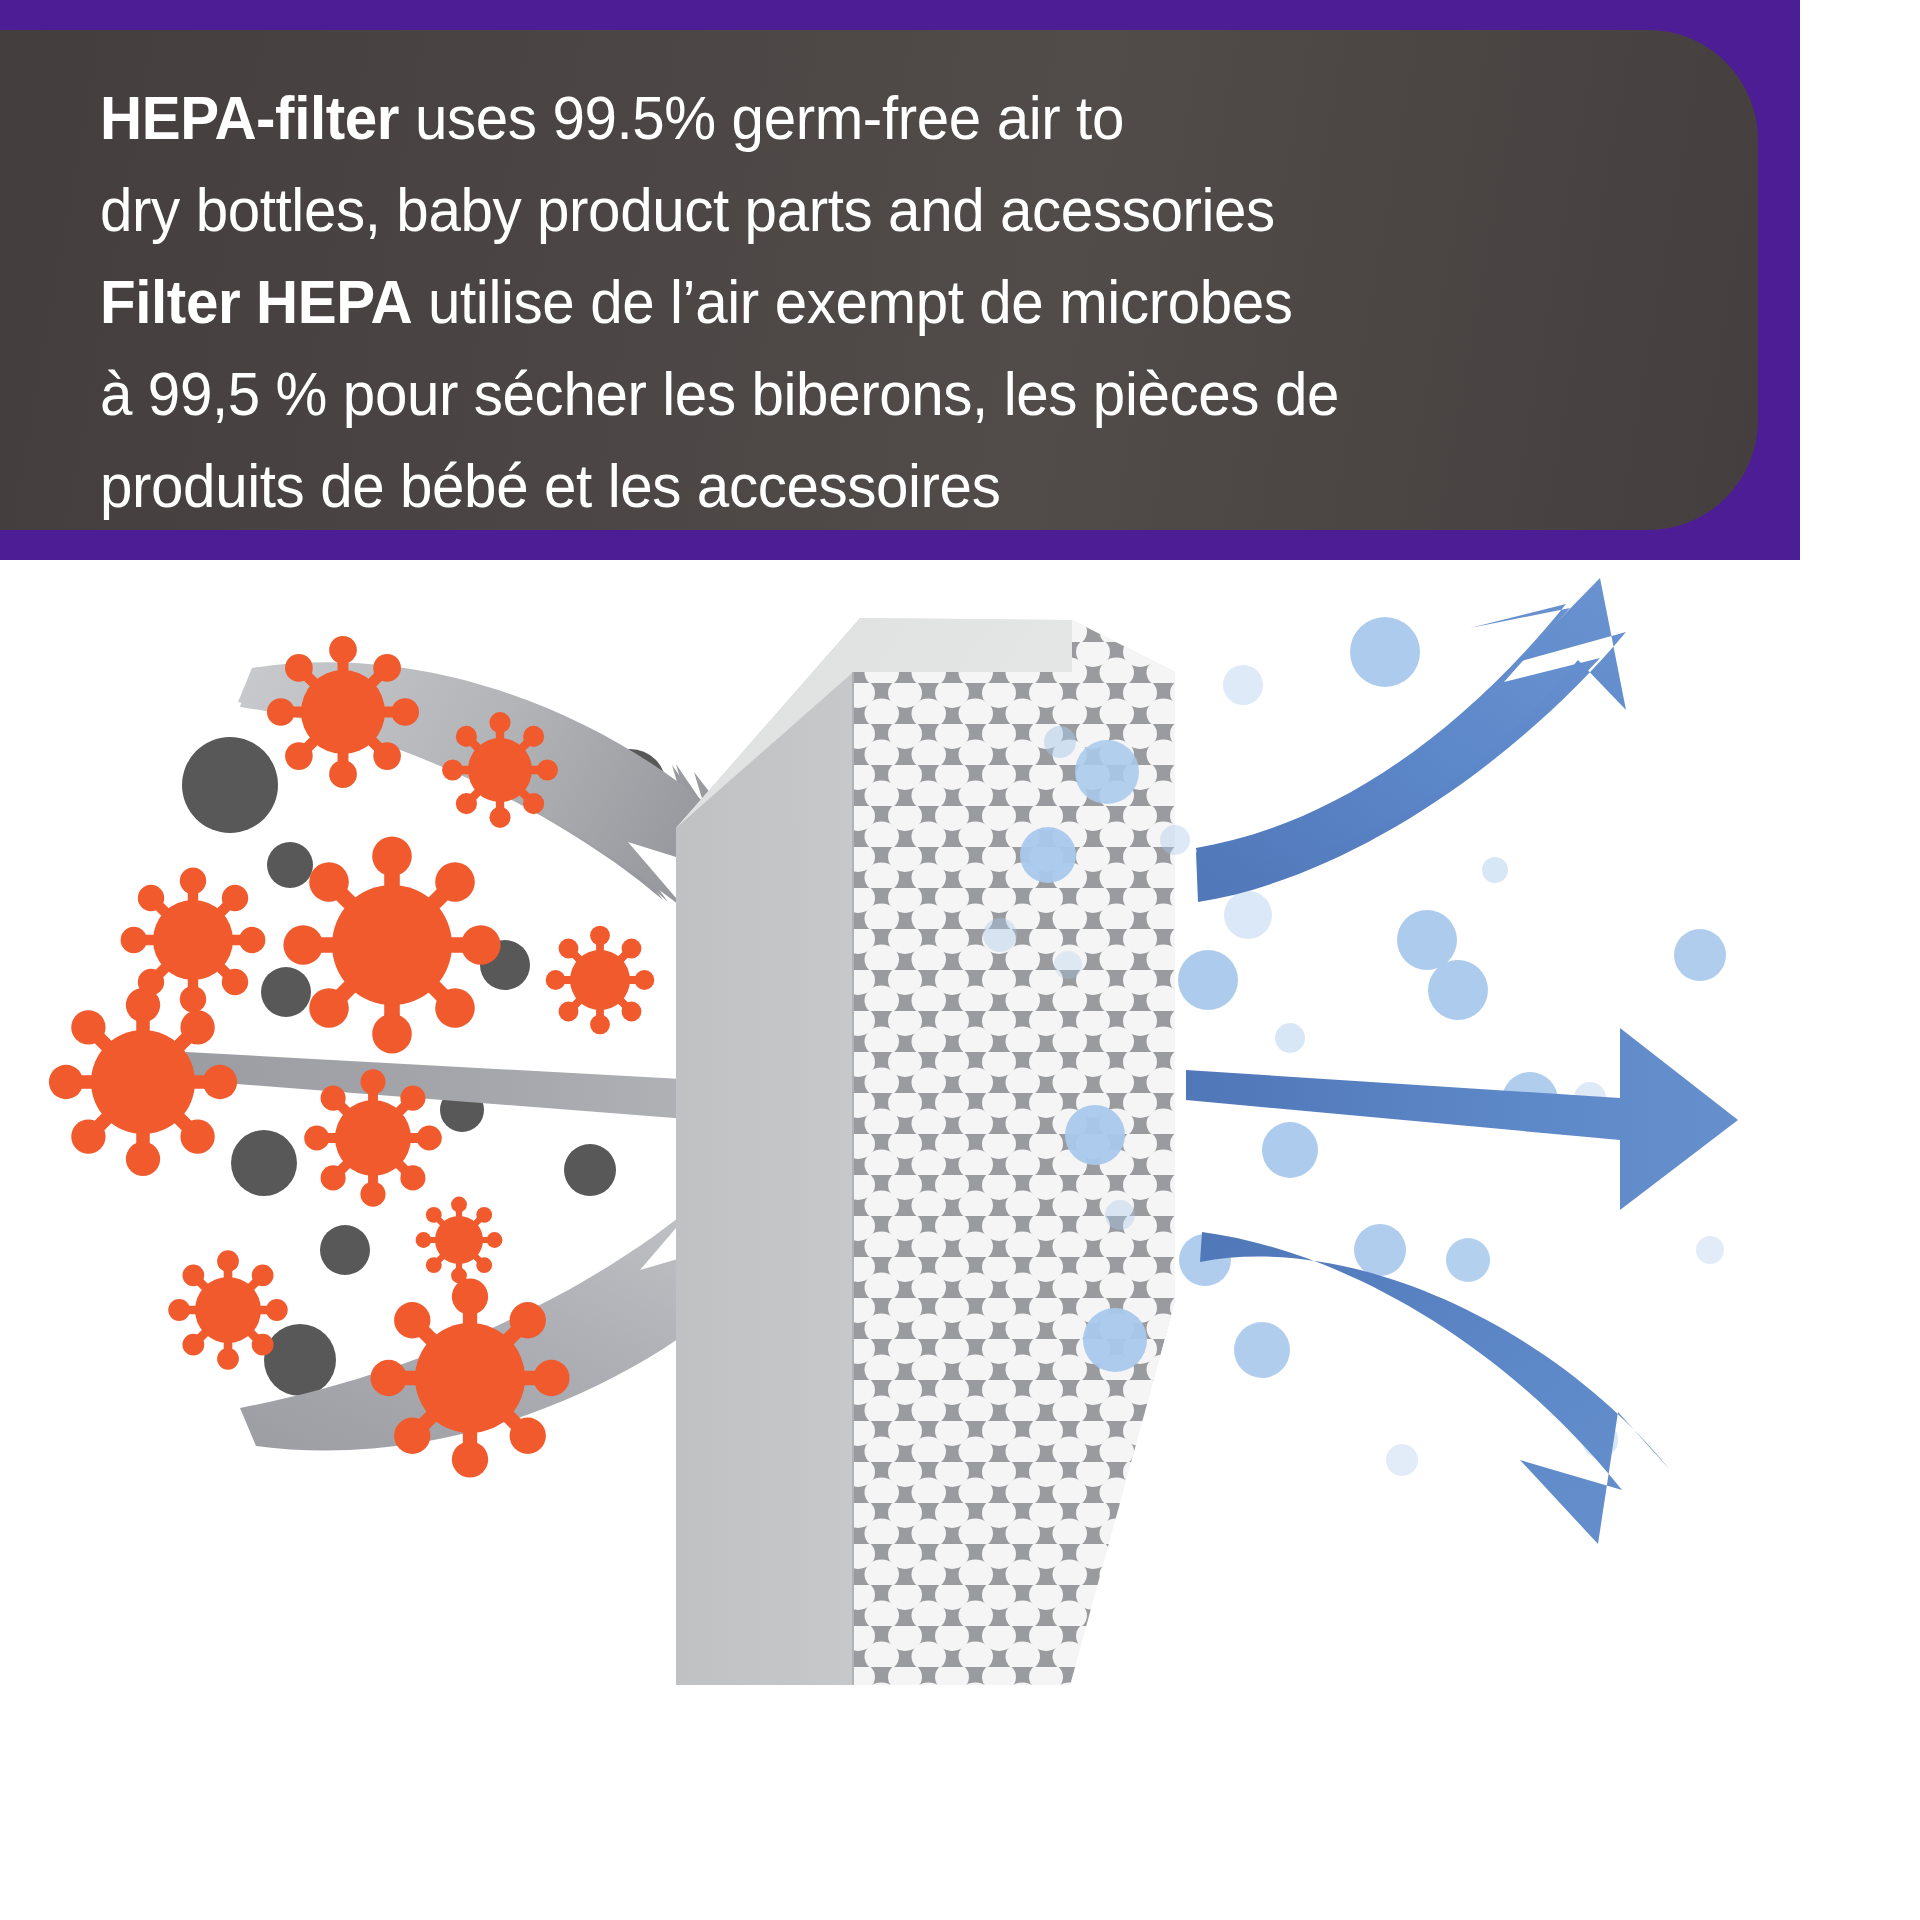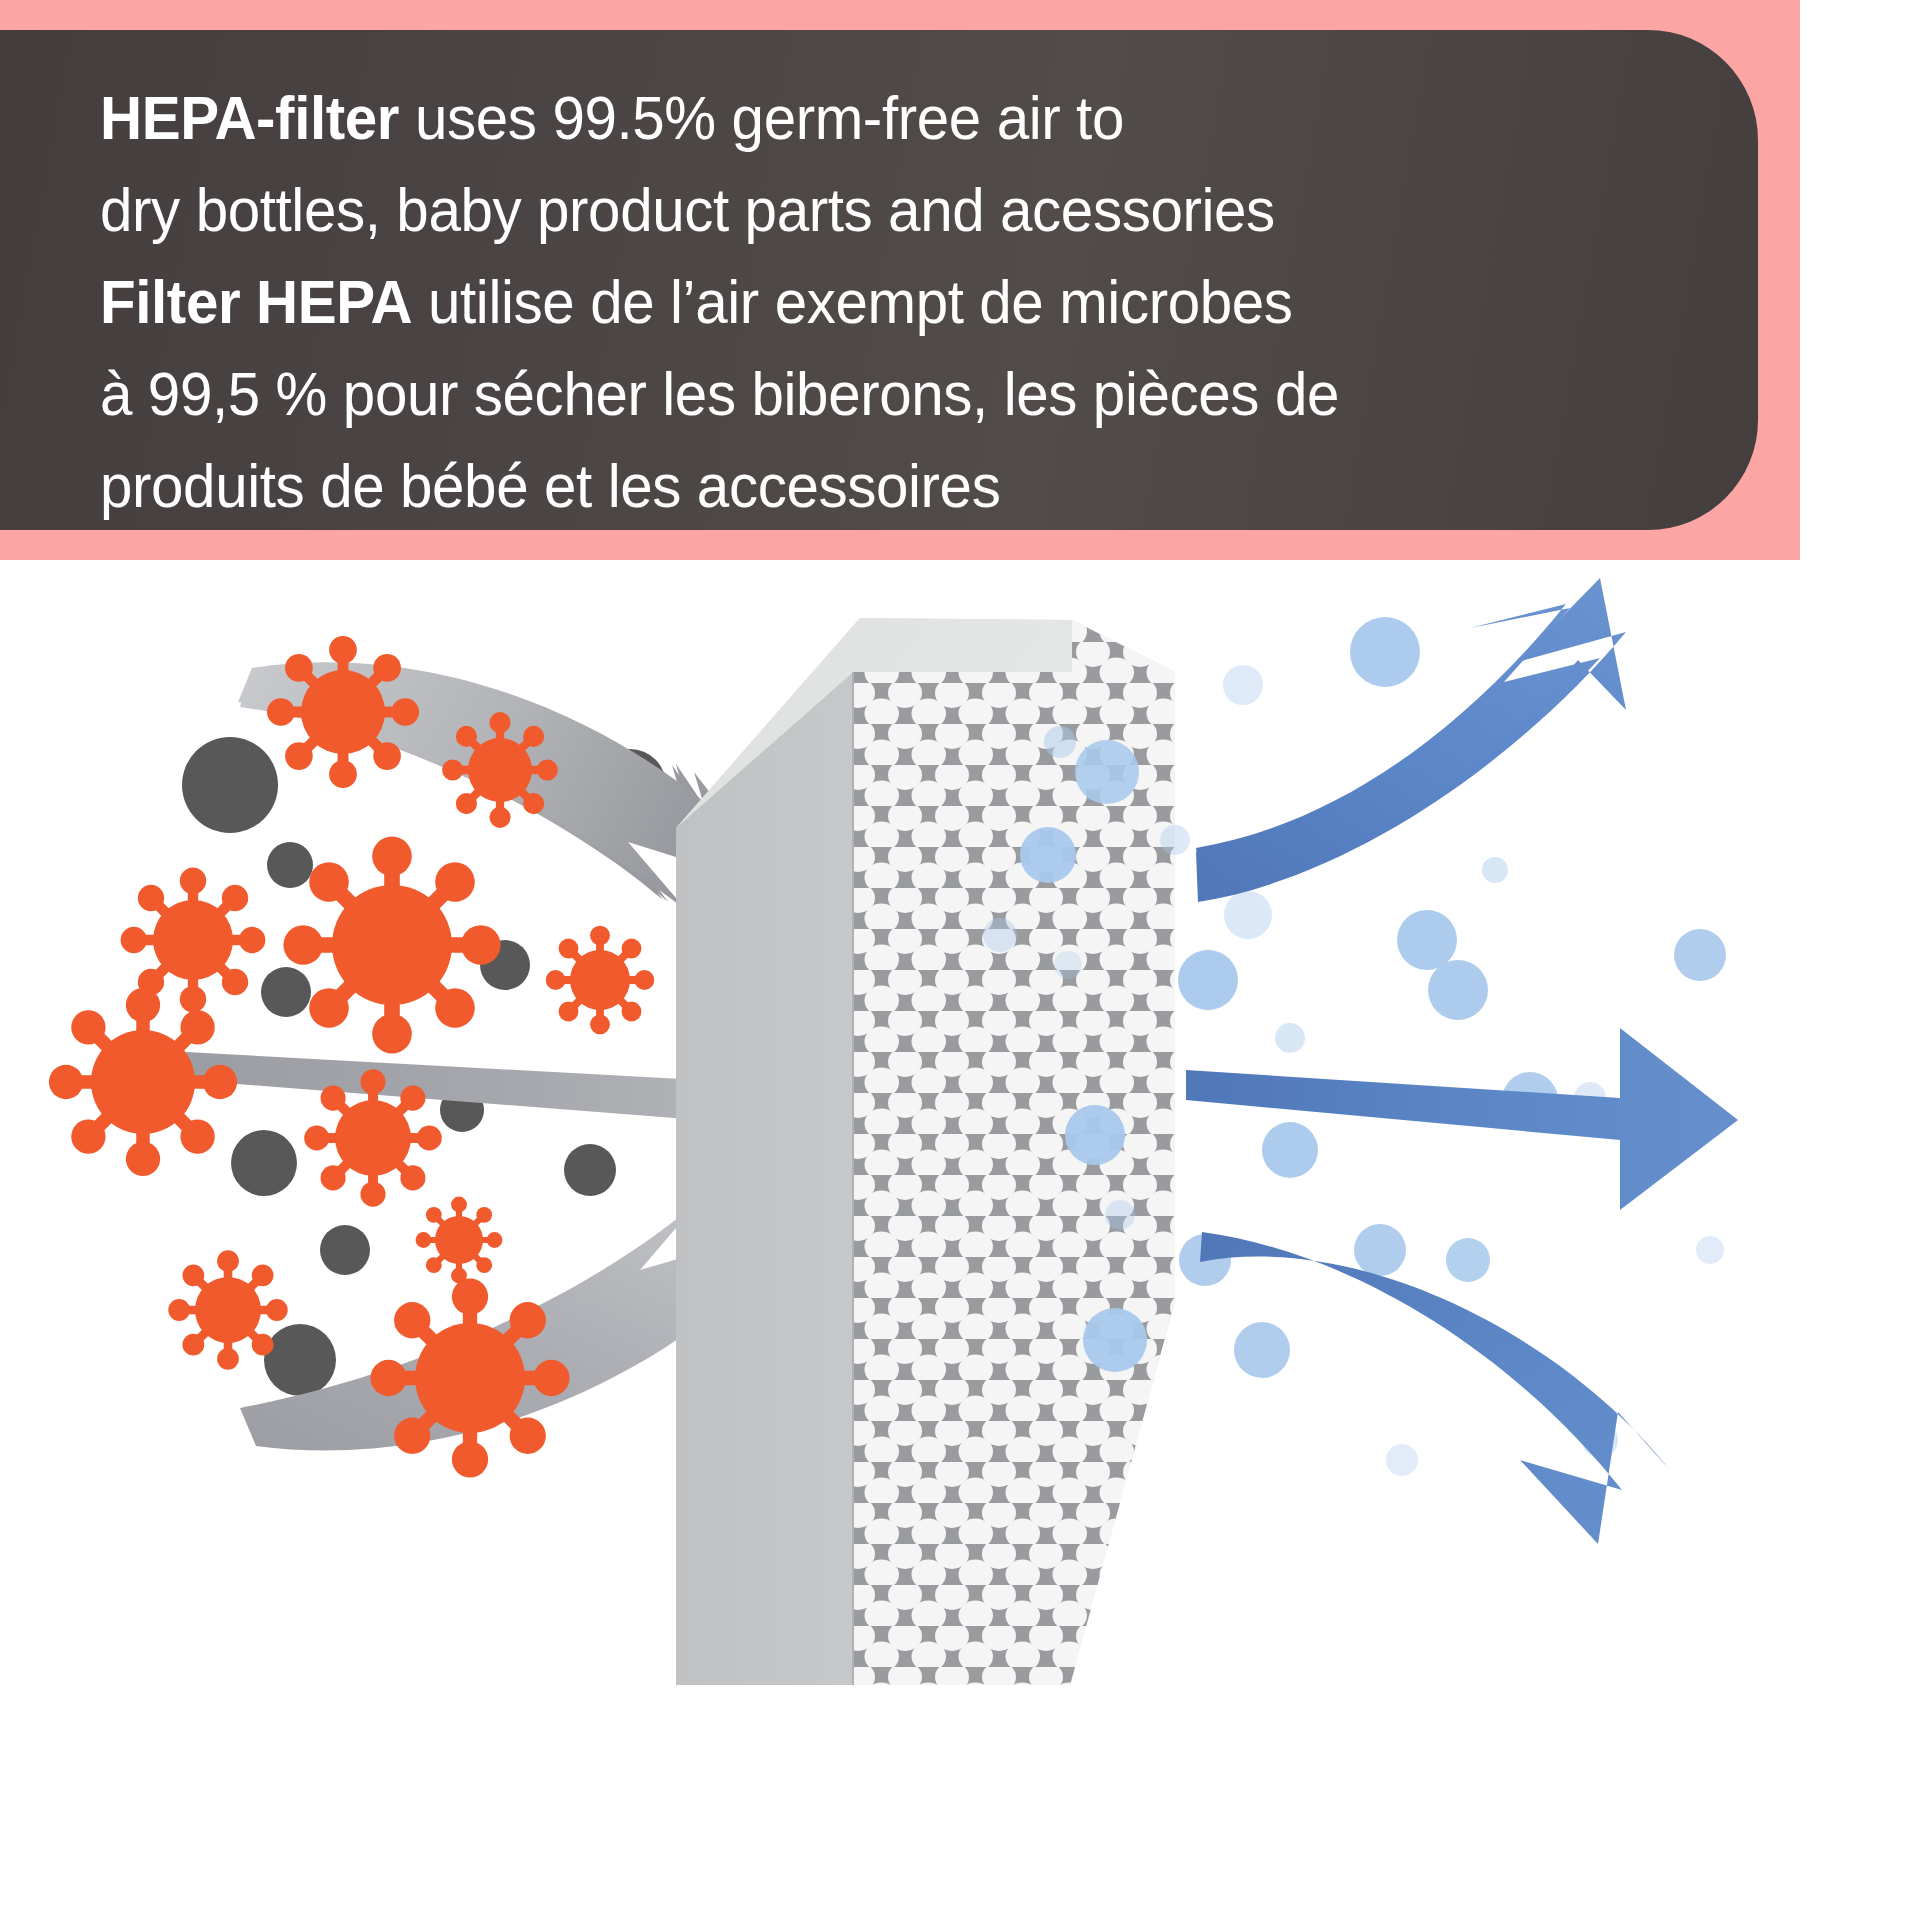--- a/index.html
+++ b/index.html
@@ -7,21 +7,21 @@
     padding: 0;
     background: #ffffff;
   }
   body {
     font-family: "Liberation Sans", sans-serif;
   }
   #stage {
     position: relative;
     width: 1800px;
     height: 1920px;
-    background: #fca5a5;
+    background: #4c1d95;
     overflow: hidden;
   }
 
   
   #banner {
     position: absolute;
     left: -120px;
     top: 30px;
     width: 1878px;
     height: 500px;

